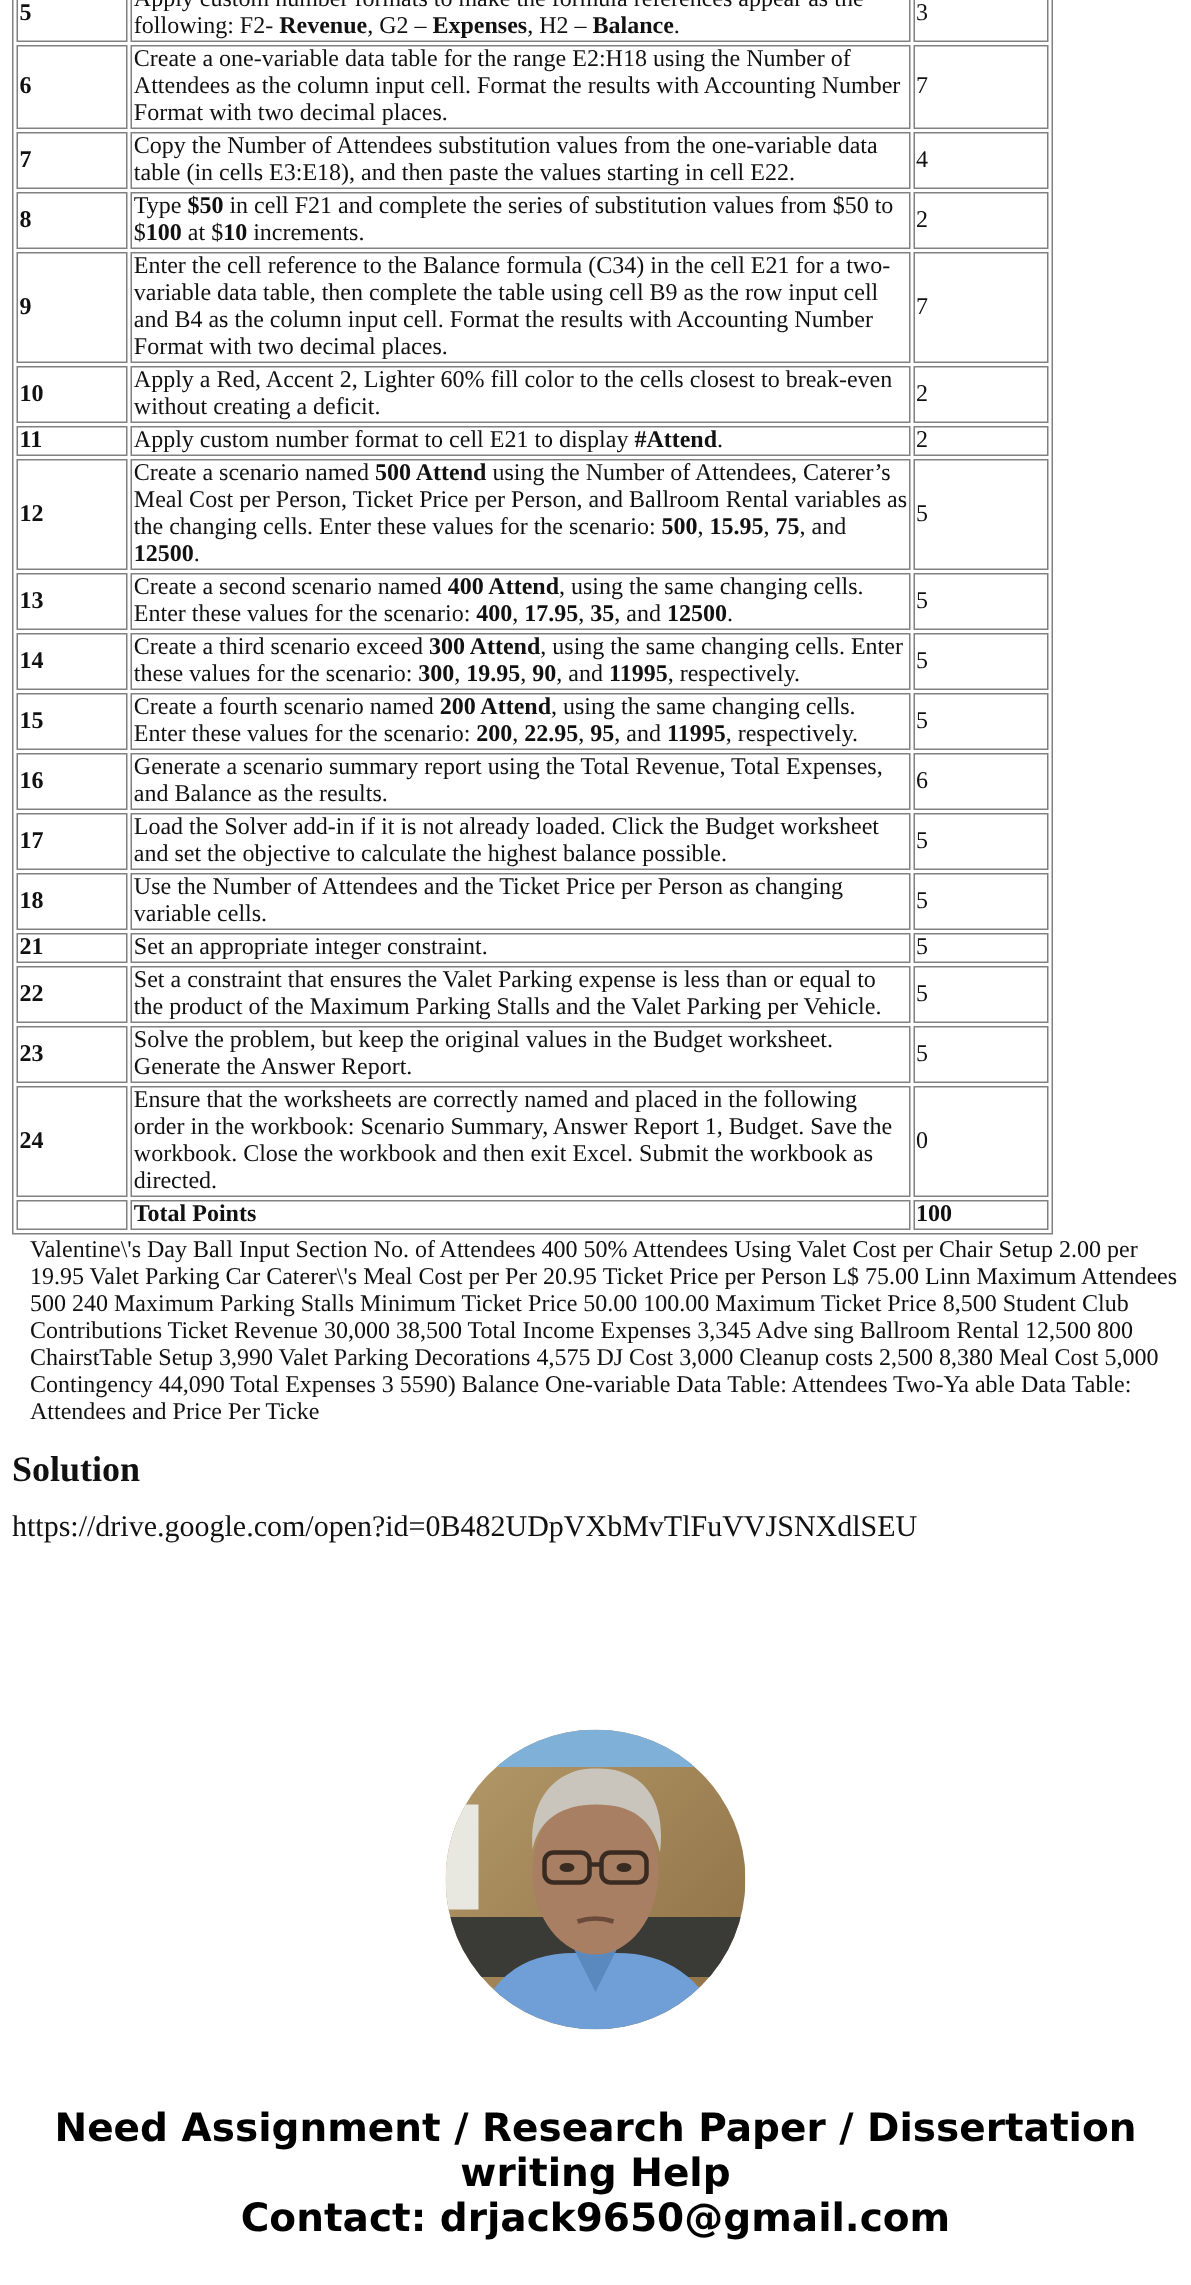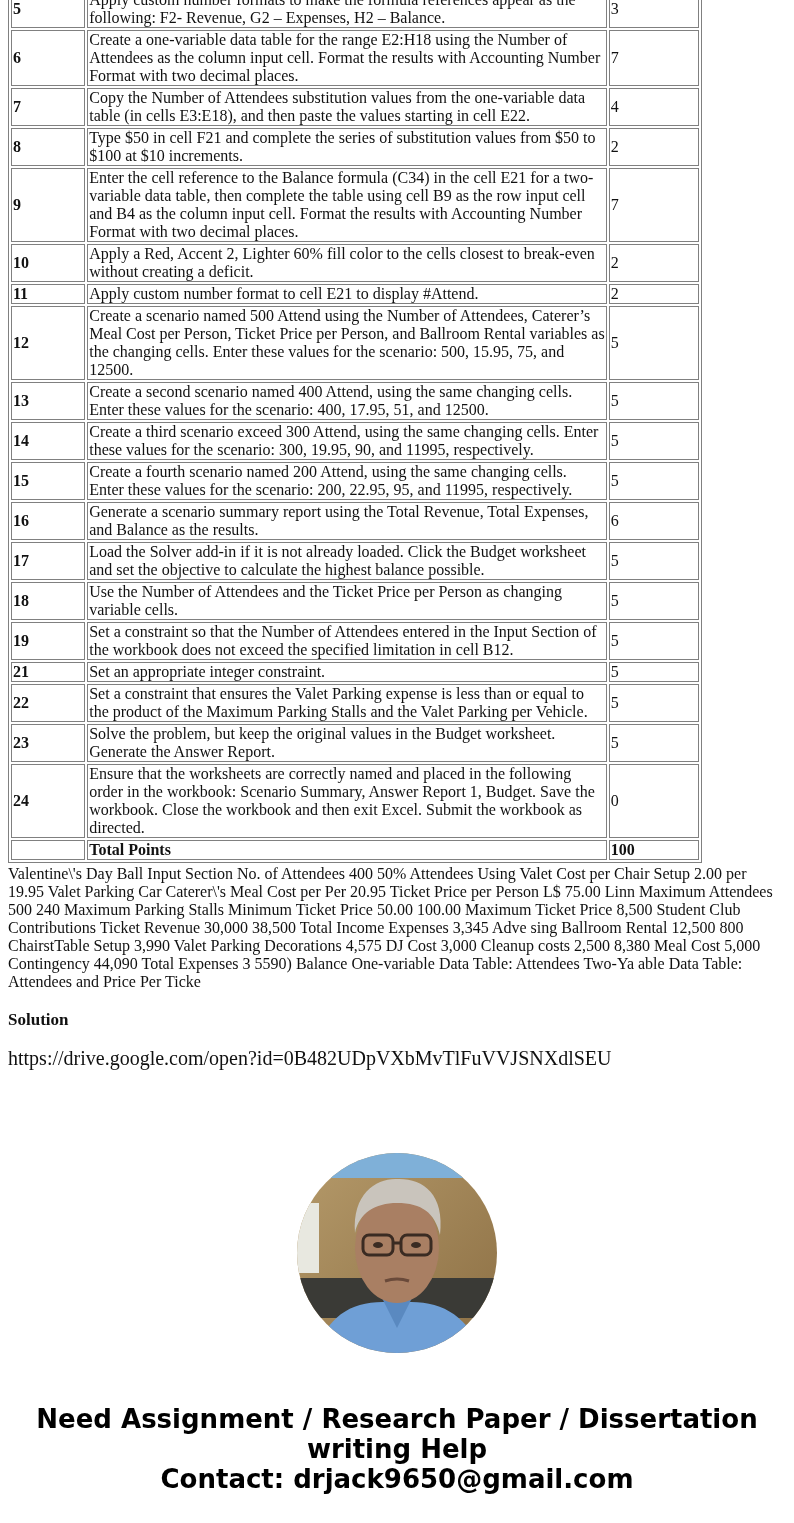--- a/index.html
+++ b/index.html
@@ -28,25 +28,25 @@
     vertical-align: middle;
     font-size: 16px;
     line-height: 18px;
   }
   table.grading col.c1 { width: 74px; }
   table.grading col.c2 { width: 518px; }
   table.grading col.c3 { width: 90px; }
   td.num { font-weight: bold; }
   td.points { }
   td.total-label, td.total-points { font-weight: bold; }
-  .bold { font-weight: normal; }
-  p.ocr-text { margin: 2px 0 0 0; font-size: 16px; line-height: 18px; }
+  .bold { font-weight: bold; }
+  p.ocr-text { margin: 2px 0 0 12px; font-size: 16px; line-height: 18px; }
   h3.solution-heading {
     margin: 18px 0 0 0;
-    font-size: 17px;
+    font-size: 24px;
     line-height: 22px;
     font-weight: bold;
   }
   p.solution-link { margin: 18px 0 0 0; font-size: 20px; line-height: 18px; }
   .avatar-wrap {
     position: absolute;
     left: 297px;
     top: 1153px;
     width: 200px;
     height: 200px;
@@ -113,21 +113,21 @@
           <td><span>Apply custom number format to cell E21 to display </span><span class="bold">#Attend</span><span>.</span></td>
           <td class="points">2</td>
         </tr>
         <tr>
           <td class="num">12</td>
           <td><span>Create a scenario named </span><span class="bold">500 Attend</span><span> using the Number of Attendees, Caterer’s Meal Cost per Person, Ticket Price per Person, and Ballroom Rental variables as the changing cells. Enter these values for the scenario: </span><span class="bold">500</span><span>, </span><span class="bold">15.95</span><span>, </span><span class="bold">75</span><span>, and </span><span class="bold">12500</span><span>.</span></td>
           <td class="points">5</td>
         </tr>
         <tr>
           <td class="num">13</td>
-          <td><span>Create a second scenario named </span><span class="bold">400 Attend</span><span>, using the same changing cells. Enter these values for the scenario: </span><span class="bold">400</span><span>, </span><span class="bold">17.95</span><span>, </span><span class="bold">51</span><span>, and </span><span class="bold">12500</span><span>.</span></td>
+          <td><span>Create a second scenario named </span><span class="bold">400 Attend</span><span>, using the same changing cells. Enter these values for the scenario: </span><span class="bold">400</span><span>, </span><span class="bold">17.95</span><span>, </span><span class="bold">35</span><span>, and </span><span class="bold">12500</span><span>.</span></td>
           <td class="points">5</td>
         </tr>
         <tr>
           <td class="num">14</td>
           <td><span>Create a third scenario exceed </span><span class="bold">300 Attend</span><span>, using the same changing cells. Enter these values for the scenario: </span><span class="bold">300</span><span>, </span><span class="bold">19.95</span><span>, </span><span class="bold">90</span><span>, and </span><span class="bold">11995</span><span>, respectively.</span></td>
           <td class="points">5</td>
         </tr>
         <tr>
           <td class="num">15</td>
           <td><span>Create a fourth scenario named </span><span class="bold">200 Attend</span><span>, using the same changing cells. Enter these values for the scenario: </span><span class="bold">200</span><span>, </span><span class="bold">22.95</span><span>, </span><span class="bold">95</span><span>, and </span><span class="bold">11995</span><span>, respectively.</span></td>
@@ -139,25 +139,20 @@
           <td class="points">6</td>
         </tr>
         <tr>
           <td class="num">17</td>
           <td><span>Load the Solver add-in if it is not already loaded. Click the Budget worksheet and set the objective to calculate the highest balance possible.</span></td>
           <td class="points">5</td>
         </tr>
         <tr>
           <td class="num">18</td>
           <td><span>Use the Number of Attendees and the Ticket Price per Person as changing variable cells.</span></td>
-          <td class="points">5</td>
-        </tr>
-        <tr>
-          <td class="num">19</td>
-          <td><span>Set a constraint so that the Number of Attendees entered in the Input Section of the workbook does not exceed the specified limitation in cell B12.</span></td>
           <td class="points">5</td>
         </tr>
         <tr>
           <td class="num">21</td>
           <td><span>Set an appropriate integer constraint.</span></td>
           <td class="points">5</td>
         </tr>
         <tr>
           <td class="num">22</td>
           <td><span>Set a constraint that ensures the Valet Parking expense is less than or equal to the product of the Maximum Parking Stalls and the Valet Parking per Vehicle.</span></td>

